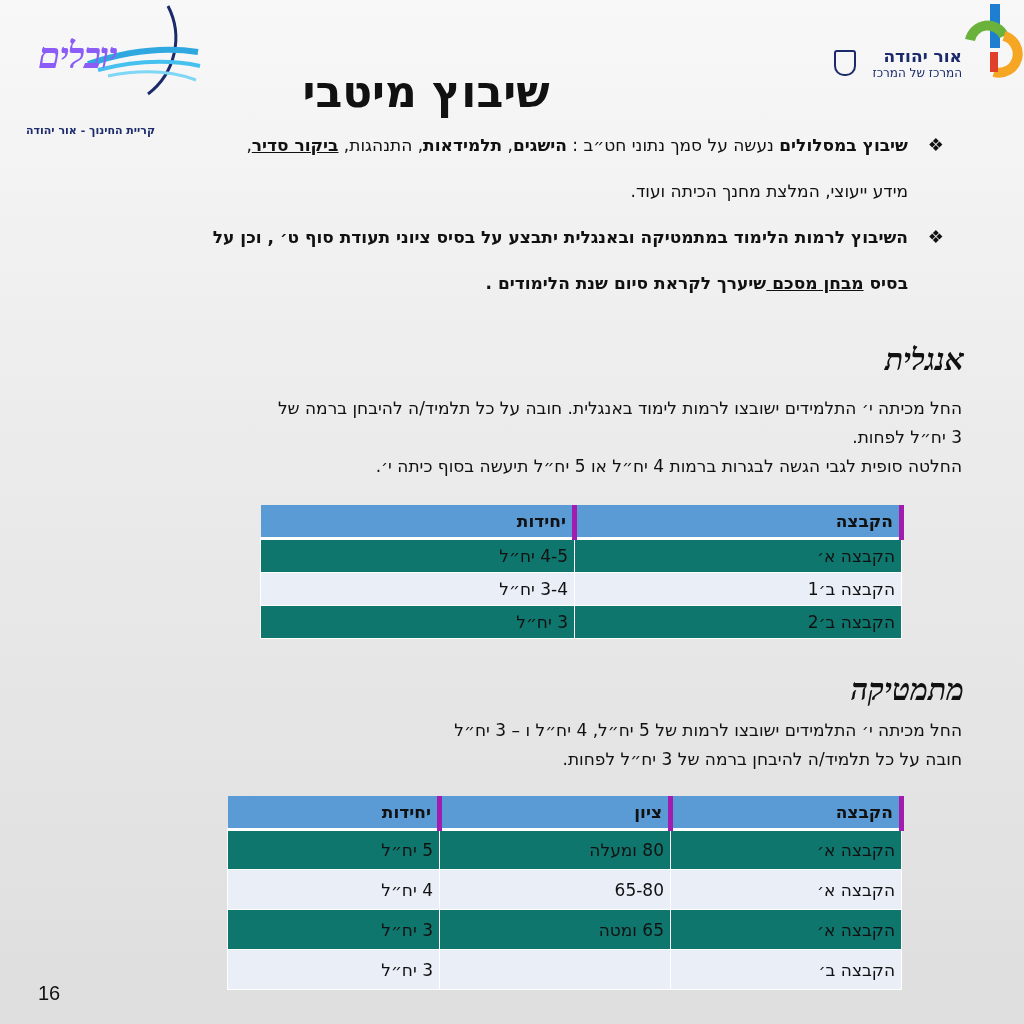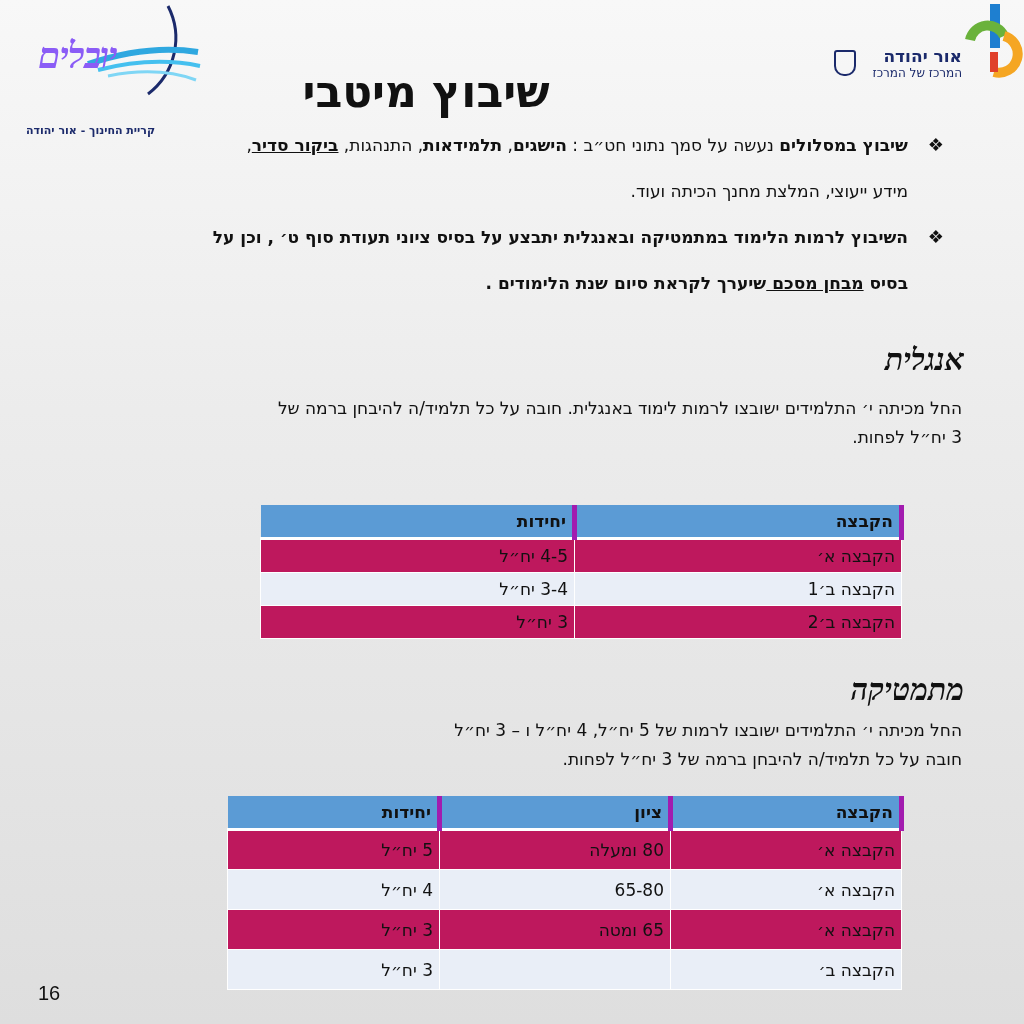--- a/index.html
+++ b/index.html
@@ -42,21 +42,21 @@
     .bullet .mark { position: absolute; right: 0; top: 0; font-size: 18px; }
     .bullet b u, .bullet u { text-decoration: underline; }
     .sec-title {
       position: absolute; right: 60px; font-family: "DejaVu Serif", serif; font-style: italic; font-weight: bold;
       font-size: 30px; direction: rtl; text-align: right;
     }
     .para { position: absolute; right: 62px; direction: rtl; font-size: 17px; line-height: 29px; }
     table { position: absolute; border-collapse: collapse; direction: rtl; font-size: 17px; }
     th { background: #5b9bd5; text-align: right; font-weight: bold; padding: 4px 6px; height: 24px; border-right: 5px solid #a21caf; border-bottom: 3px solid #ffffff; }
     td { text-align: right; padding: 4px 6px; height: 24px; border: 1px solid #ffffff; }
-    tr.odd td { background: #be185d; }
+    tr.odd td { background: #0f766e; }
     tr.even td { background: #e9eef7; }
     .page-num { position: absolute; left: 38px; top: 982px; font-size: 20px; font-family: Liberation Sans, sans-serif; }
   </style>
 </head>
 <body>
 
 <div class="logo-left">
   <svg width="190" height="92" style="position:absolute;left:0;top:0">
     <path d="M150 2 A70 70 0 0 1 130 90" fill="none" stroke="#1b2a6b" stroke-width="3"></path>
     <path d="M70 60 Q130 40 180 48" fill="none" stroke="#2fa8e0" stroke-width="6"></path>
@@ -91,20 +91,21 @@
     <span class="mark">❖</span>
     <div>השיבוץ לרמות הלימוד במתמטיקה ובאנגלית יתבצע על בסיס ציוני תעודת סוף ט׳ , וכן על</div>
     <div><span>בסיס </span><u>מבחן מסכם </u><span>שיערך לקראת סיום שנת הלימודים .</span></div>
   </div>
 </div>
 
 <div class="sec-title" style="top:342px;">אנגלית</div>
 <div class="para" style="top:394px; width:910px;">
   <div>החל מכיתה י׳ התלמידים ישובצו לרמות לימוד באנגלית. חובה על כל תלמיד/ה להיבחן ברמה של</div>
   <div>3 יח״ל לפחות.</div>
+  <div>החלטה סופית לגבי הגשה לבגרות ברמות 4 יח״ל או 5 יח״ל תיעשה בסוף כיתה י׳.</div>
 </div>
 
 <table style="top:505px; left:260px; width:644px;">
   <tbody>
       <tr>
     <th style="width:310px">הקבצה</th>
     <th>יחידות</th>
   </tr>
   <tr class="odd">
     <td>הקבצה א׳</td>

